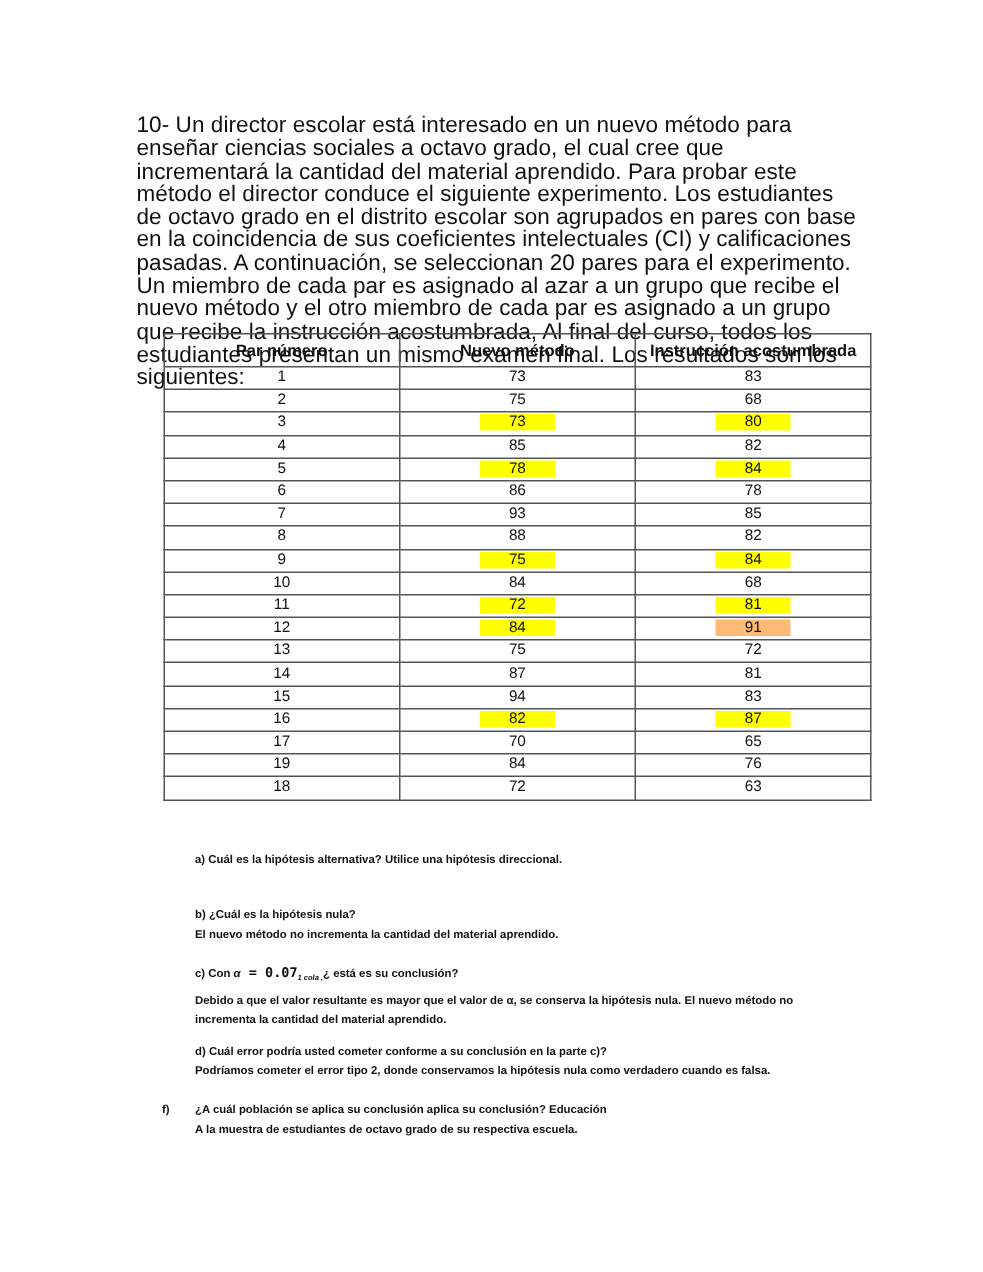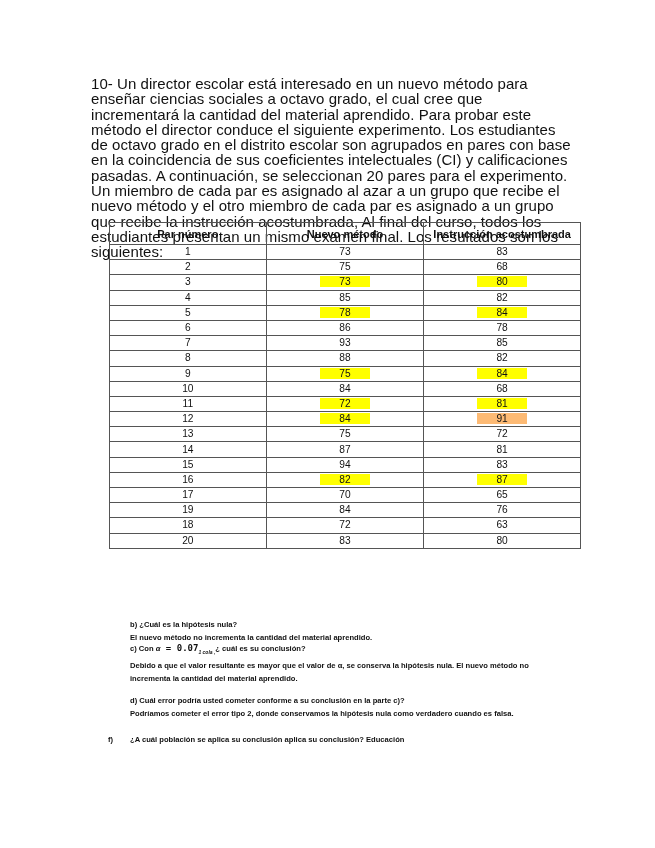--- a/index.html
+++ b/index.html
@@ -130,45 +130,42 @@
       <tr>
         <td><span>19</span></td>
         <td><span>84</span></td>
         <td><span>76</span></td>
       </tr>
       <tr>
         <td><span>18</span></td>
         <td><span>72</span></td>
         <td><span>63</span></td>
       </tr>
-      <tr>
-        <td><span>20</span></td>
-        <td><span>83</span></td>
-        <td><span>80</span></td>
-      </tr>
     </tbody>
 </table>
 
 <div class="qa" style="top:566px;">
+  <span class="q">a) Cuál es la hipótesis alternativa? Utilice una hipótesis direccional.</span>
 </div>
 
-<div class="qa" style="top:618px;">
+<div class="qa" style="top:603px;">
   <span class="q">b) ¿Cuál es la hipótesis nula?</span>
   <span class="a">El nuevo método no incrementa la cantidad del material aprendido.</span>
 </div>
 
 <div class="qa" style="top:642px;">
-  <span class="q"><span>c) Con </span><span class="alpha">α</span><span class="formula"> = 0.07</span><span class="sub">1 cola ,</span><span>¿ cuál es su conclusión?</span></span>
+  <span class="q"><span>c) Con </span><span class="alpha">α</span><span class="formula"> = 0.07</span><span class="sub">1 cola ,</span><span>¿ está es su conclusión?</span></span>
   <span class="a">Debido a que el valor resultante es mayor que el valor de α, se conserva la hipótesis nula. El nuevo método no</span>
   <span class="a">incrementa la cantidad del material aprendido.</span>
 </div>
 
 <div class="qa" style="top:694px;">
   <span class="q">d) Cuál error podría usted cometer conforme a su conclusión en la parte c)?</span>
   <span class="a">Podríamos cometer el error tipo 2, donde conservamos la hipótesis nula como verdadero cuando es falsa.</span>
 </div>
 
 <div class="qf">
   <span class="label">f)</span>
   <span class="body">
     <span style="display:block">¿A cuál población se aplica su conclusión aplica su conclusión? Educación</span>
+    <span style="display:block">A la muestra de estudiantes de octavo grado de su respectiva escuela.</span>
   </span>
 </div>
 
 </body></html>

